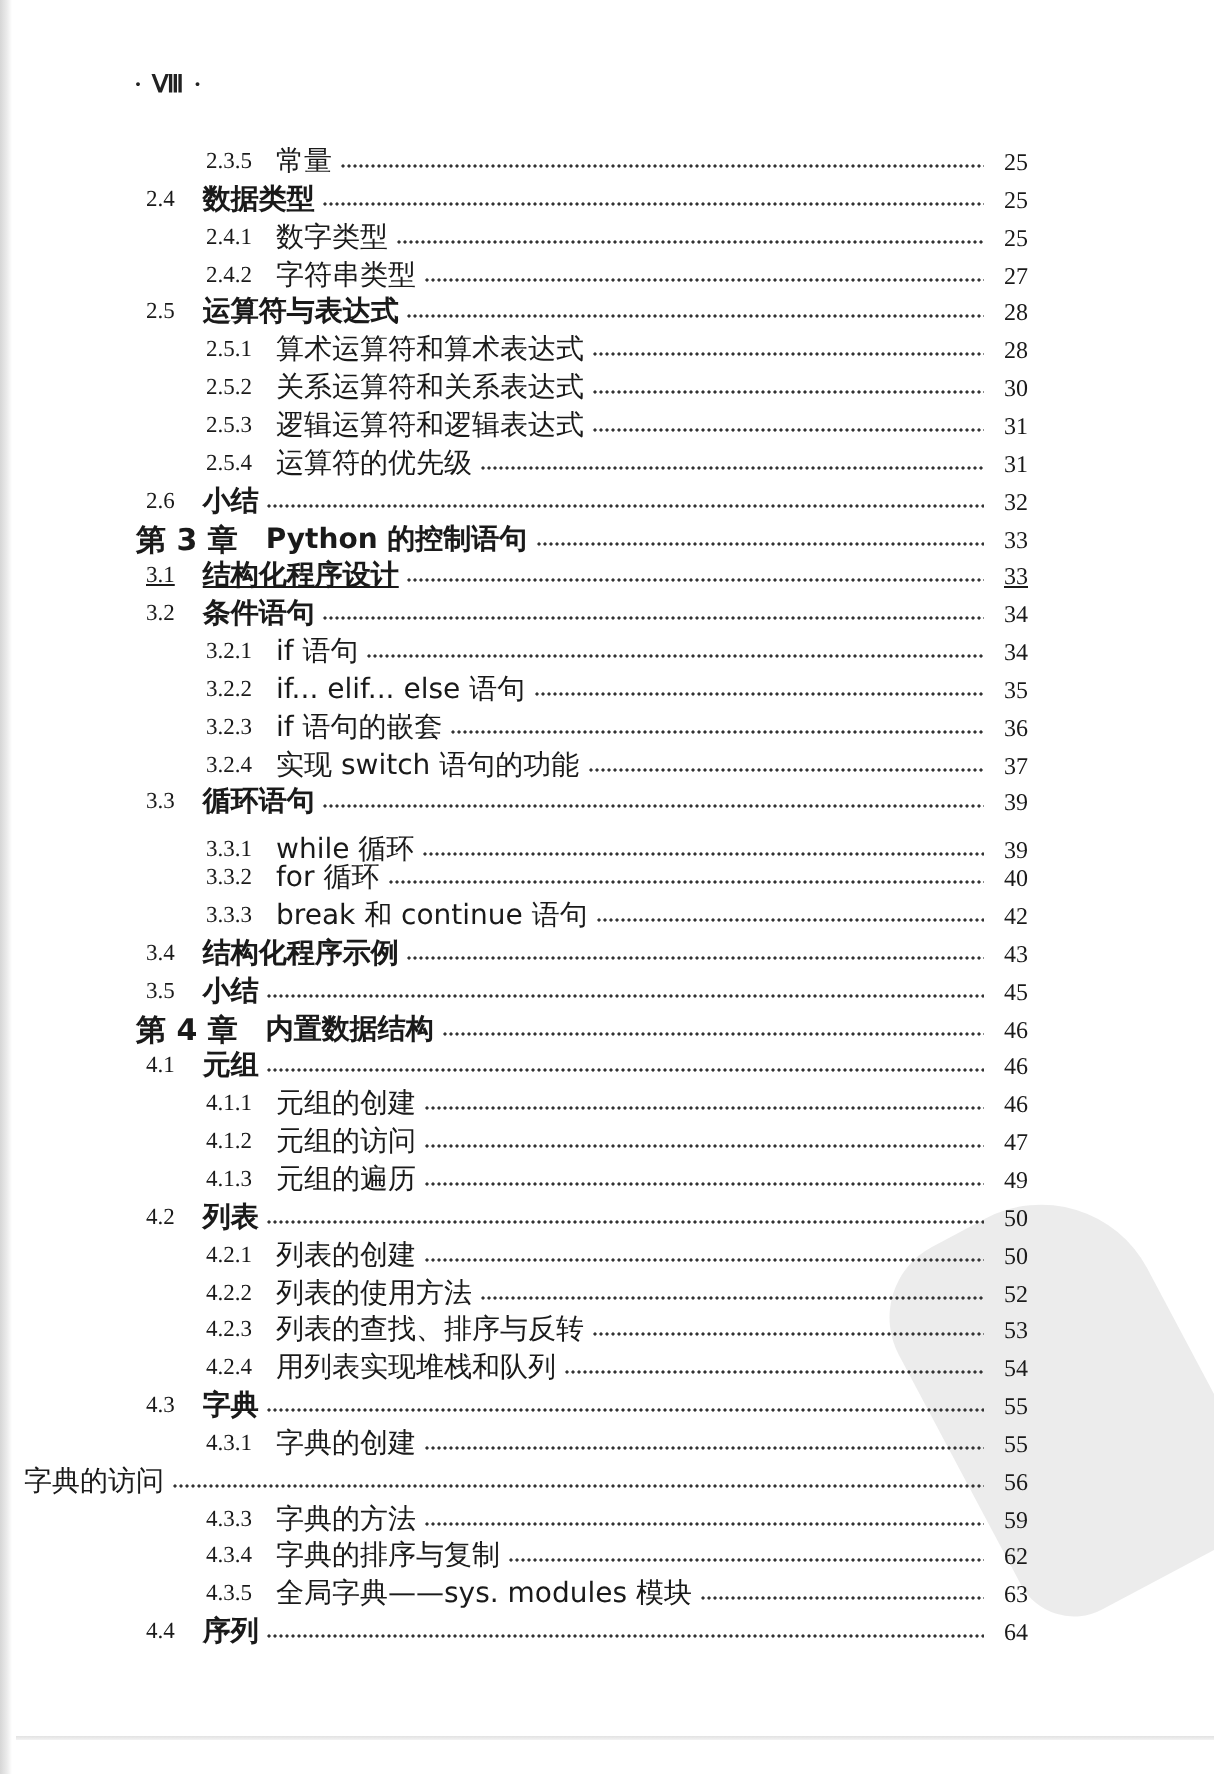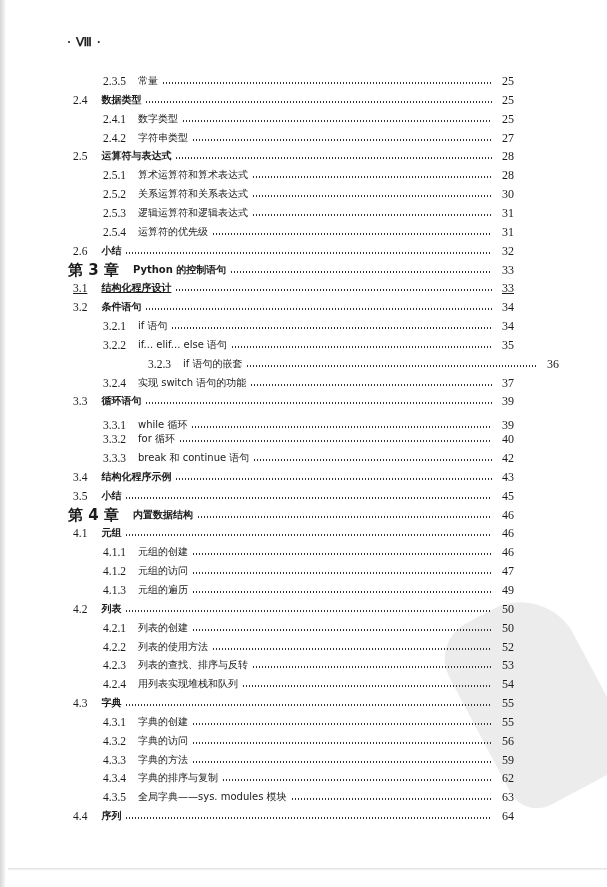--- a/index.html
+++ b/index.html
@@ -32,21 +32,21 @@
     font-size: 11.5px; line-height: 18px;
     cursor: pointer;
   }
   .row .num {
     font-family: "Liberation Serif", serif;
     white-space: nowrap; flex: 0 0 auto;
   }
   .row .title {
     white-space: nowrap; flex: 0 0 auto; padding-left: 12px;
     font-family: "DejaVu Sans", "Liberation Sans", sans-serif;
-    font-size: 10px;
+    font-size: 14px;
   }
   .row .leader {
     flex: 1 1 auto; margin: 0 4px;
     height: 1px; align-self: center; margin-top: 4px;
     background-image: radial-gradient(circle, #333 0.7px, transparent 0.9px);
     background-size: 3px 2px; background-repeat: repeat-x;
     background-position: left center; height: 2px;
   }
   .row .page {
     font-family: "Liberation Serif", serif; font-size: 12px;
@@ -173,21 +173,21 @@
       <span class="page">34</span>
       <span class="row-inner-end"></span>
     </div>
     <div class="row lvl-sub" style="top: 263.9px;">
       <span class="num">3.2.2</span>
       <span class="title">if... elif... else 语句</span>
       <span class="leader"></span>
       <span class="page">35</span>
       <span class="row-inner-end"></span>
     </div>
-    <div class="row lvl-sub" style="top: 282.75px; margin-left: 45px;">
+    <div class="row lvl-sub" style="top: 282.75px;">
       <span class="num">3.2.3</span>
       <span class="title">if 语句的嵌套</span>
       <span class="leader"></span>
       <span class="page">36</span>
       <span class="row-inner-end"></span>
     </div>
     <div class="row lvl-sub" style="top: 301.6px;">
       <span class="num">3.2.4</span>
       <span class="title">实现 switch 语句的功能</span>
       <span class="leader"></span>
@@ -314,21 +314,20 @@
       <span class="row-inner-end"></span>
     </div>
     <div class="row lvl-sub" style="top: 640.9px;">
       <span class="num">4.3.1</span>
       <span class="title">字典的创建</span>
       <span class="leader"></span>
       <span class="page">55</span>
       <span class="row-inner-end"></span>
     </div>
     <div class="row lvl-sub" style="top: 659.75px;">
-      <span class="num">4.3.2</span>
       <span class="title">字典的访问</span>
       <span class="leader"></span>
       <span class="page">56</span>
       <span class="row-inner-end"></span>
     </div>
     <div class="row lvl-sub" style="top: 678.6px;">
       <span class="num">4.3.3</span>
       <span class="title">字典的方法</span>
       <span class="leader"></span>
       <span class="page">59</span>

